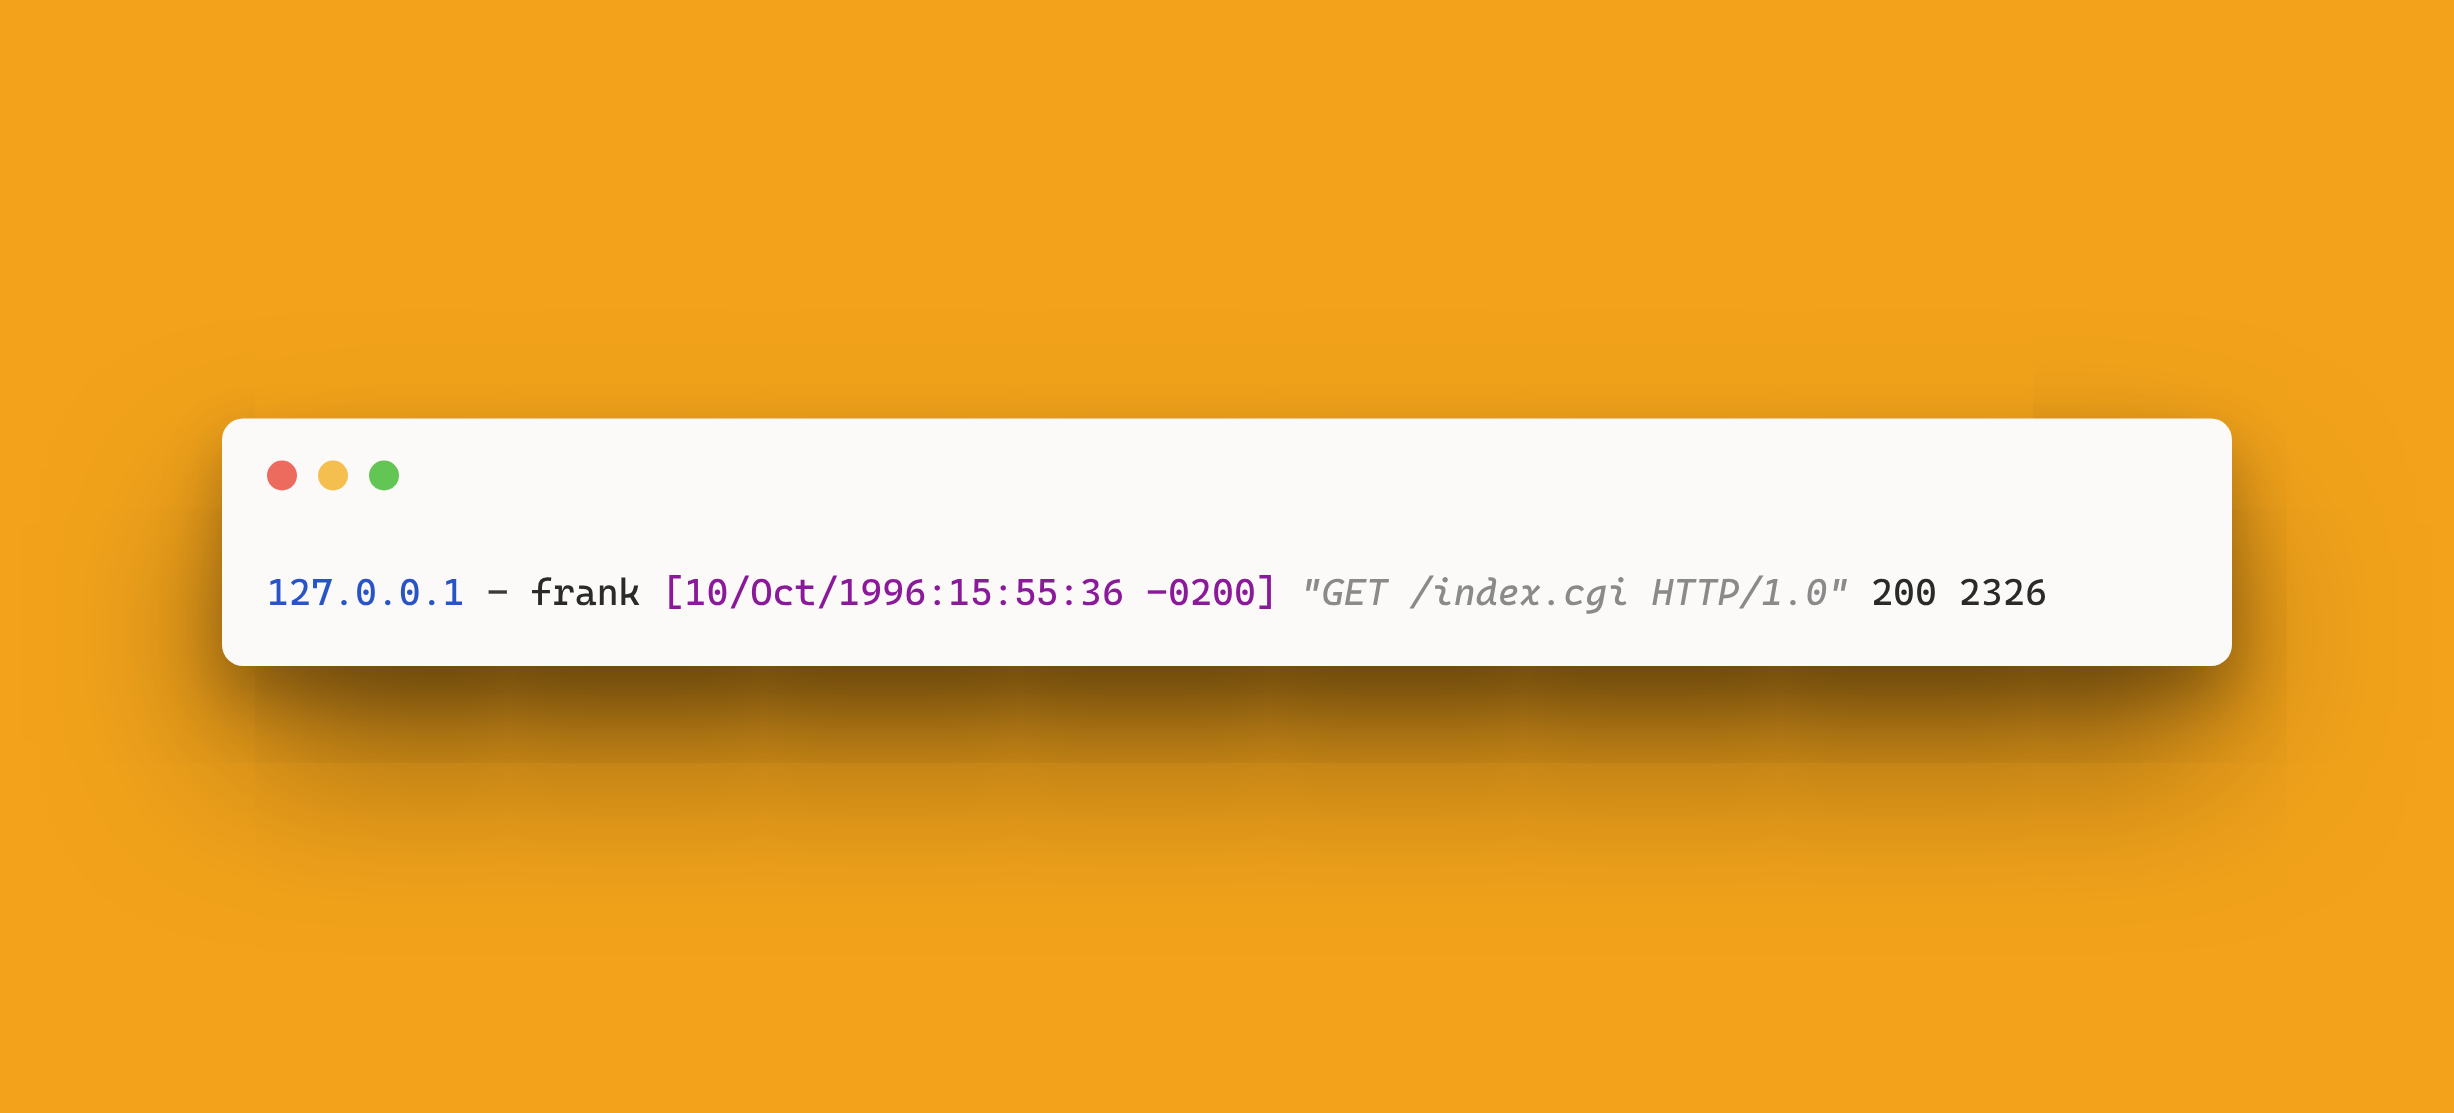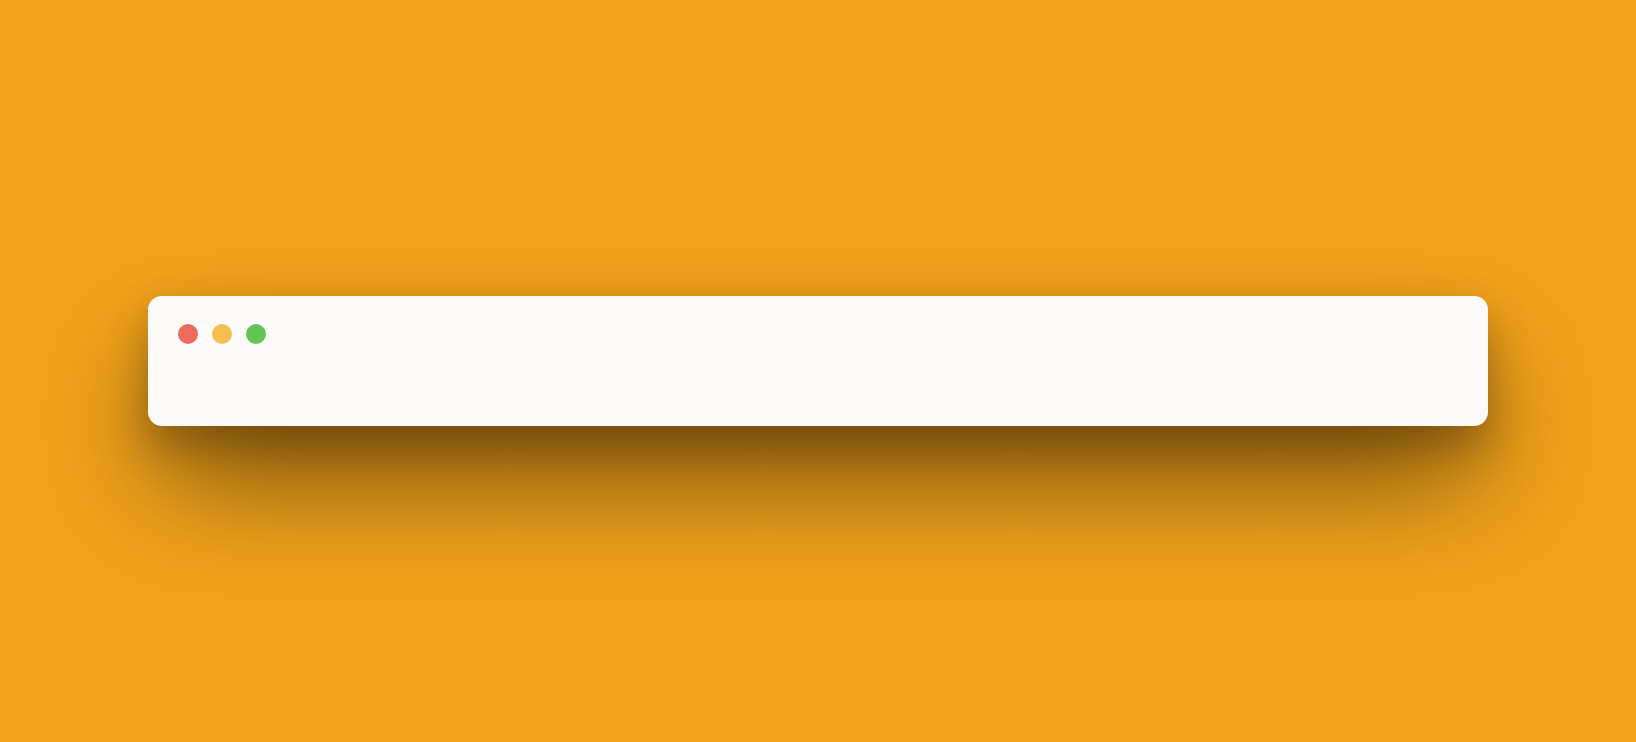--- a/index.html
+++ b/index.html
@@ -56,13 +56,23 @@
   </style>
 </head>
 <body>
 
 <div class="terminal-window">
   <div class="titlebar">
     <div class="dot dot-red"></div>
     <div class="dot dot-yellow"></div>
     <div class="dot dot-green"></div>
   </div>
+  <div class="log-line">
+    <span class="tok-ip">127.0.0.1</span>
+    <span class="tok-dash">-</span>
+    <span class="tok-user">frank</span>
+    <span class="tok-date">[10/Oct/1996:15:55:36</span>
+    <span class="tok-offset">-0200]</span>
+    <span class="tok-req">"GET /index.cgi HTTP/1.0"</span>
+    <span class="tok-status">200</span>
+    <span class="tok-size">2326</span>
+  </div>
 </div>
 
 </body></html>

